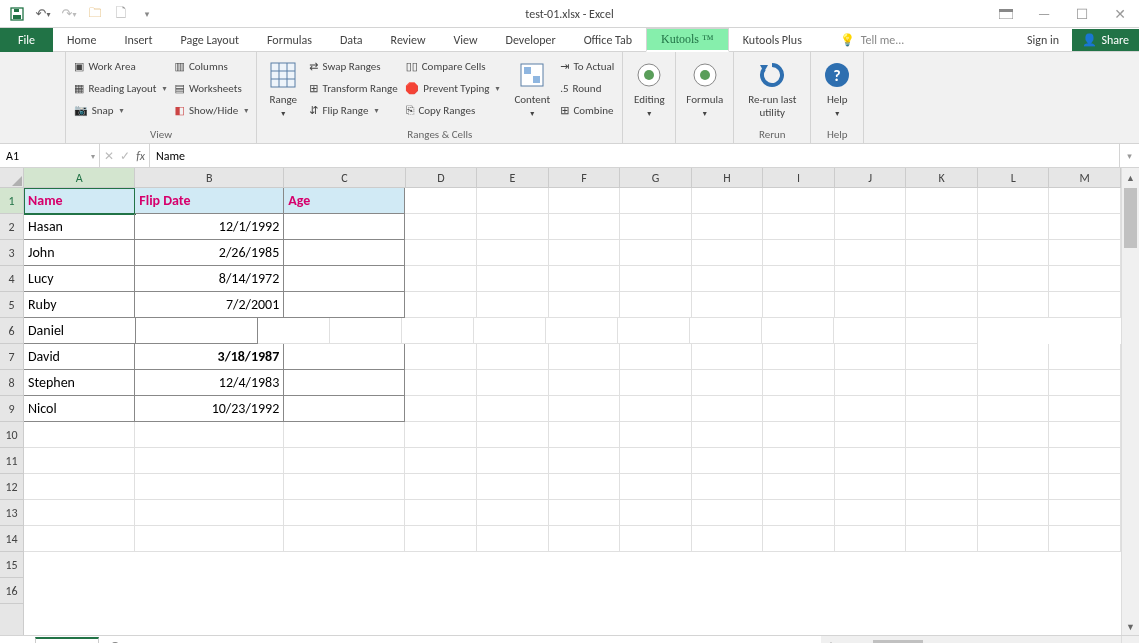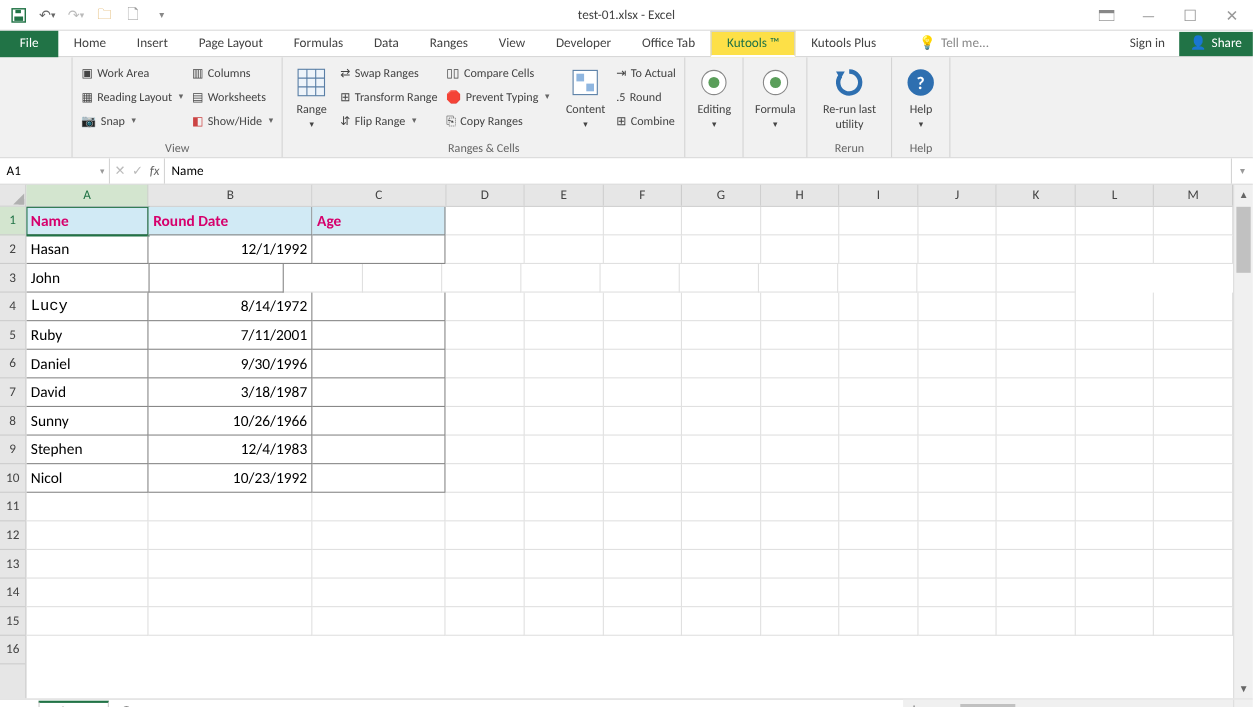--- a/index.html
+++ b/index.html
@@ -12,21 +12,21 @@
 .qa-btn.green svg { fill: #217346; }
 .title-center { position: absolute; left: 50%; transform: translateX(-50%); color: #444; font-size: 12px; }
 .win-ctrls { position: absolute; right: 0; top: 0; display: flex; }
 .win-btn { width: 38px; height: 28px; display: flex; align-items: center; justify-content: center; color: #999; font-size: 14px;}
 .win-btn.close { color: #999; }
 
 
 .menubar { height: 24px; display: flex; align-items: center; background: #fff; border-bottom: 1px solid #d4d4d4; padding-left: 0; }
 .menu-tab { padding: 4px 14px; font-size: 12px; color: #444; height: 24px; display: flex; align-items: center; }
 .menu-tab.file { background: #217346; color: #fff; padding: 4px 18px; }
-.menu-tab.active { border: 1px solid #d4d4d4; border-bottom: 2px solid #fff; background: #fde047; margin-bottom: -1px; color: #217346; }
+.menu-tab.active { border: 1px solid #d4d4d4; border-bottom: 2px solid #fff; background: #86efac; margin-bottom: -1px; color: #217346; font-family: Liberation Serif, serif; }
 .tellme { color: #888; font-size: 12px; padding-left: 25px; display:flex; align-items:center; gap:5px;}
 .signin { position: absolute; right: 80px; color: #444; font-size: 12px; }
 .share-btn { position: absolute; right: 0; background: #217346; color: #fff; padding: 3px 10px; height: 22px; display:flex; align-items:center; gap:4px; font-size:12px;}
 
 
 .ribbon { height: 92px; background: #f1f1f1; border-bottom: 1px solid #d4d4d4; display: flex; }
 .ribbon-group { border-right: 1px solid #d4d4d4; display: flex; flex-direction: column; }
 .ribbon-group-body { flex: 1; display: flex; align-items: flex-start; padding: 3px 4px; }
 .ribbon-group-label { text-align: center; font-size: 11px; color: #666; padding-bottom: 2px; }
 .rbtn-big { display: flex; flex-direction: column; align-items: center; justify-content: center; padding: 4px 6px; gap: 2px; font-size: 11px; color: #444; text-align:center;}
@@ -113,21 +113,21 @@
 </div>
 
 <div class="menubar-wrap">
 <div class="menubar">
   <div class="menu-tab file">File</div>
   <div class="menu-tab">Home</div>
   <div class="menu-tab">Insert</div>
   <div class="menu-tab">Page Layout</div>
   <div class="menu-tab">Formulas</div>
   <div class="menu-tab">Data</div>
-  <div class="menu-tab">Ranges</div>
+  <div class="menu-tab">Review</div>
   <div class="menu-tab">View</div>
   <div class="menu-tab">Developer</div>
   <div class="menu-tab">Office Tab</div>
   <div class="menu-tab active">Kutools ™</div>
   <div class="menu-tab">Kutools Plus</div>
   <div class="tellme">
         <span>💡</span>
         <span>Tell me...</span>
       </div>
   <div class="signin">Sign in</div>
@@ -360,21 +360,21 @@
       <div class="row-h">11</div>
       <div class="row-h">12</div>
       <div class="row-h">13</div>
       <div class="row-h">14</div>
       <div class="row-h">15</div>
       <div class="row-h">16</div>
     </div>
   <div class="cells" id="cells">
       <div class="cell-row">
         <div class="cell header-cell selected" style="width: 112px;">Name</div>
-        <div class="cell header-cell" style="width: 150px;">Round Date</div>
+        <div class="cell header-cell" style="width: 150px;">Flip Date</div>
         <div class="cell header-cell" style="width: 122px;">Age</div>
         <div class="cell" style="width: 72px;"></div>
         <div class="cell" style="width: 72px;"></div>
         <div class="cell" style="width: 72px;"></div>
         <div class="cell" style="width: 72px;"></div>
         <div class="cell" style="width: 72px;"></div>
         <div class="cell" style="width: 72px;"></div>
         <div class="cell" style="width: 72px;"></div>
         <div class="cell" style="width: 72px;"></div>
         <div class="cell" style="width: 72px;"></div>
@@ -390,95 +390,80 @@
         <div class="cell" style="width: 72px;"></div>
         <div class="cell" style="width: 72px;"></div>
         <div class="cell" style="width: 72px;"></div>
         <div class="cell" style="width: 72px;"></div>
         <div class="cell" style="width: 72px;"></div>
         <div class="cell" style="width: 72px;"></div>
         <div class="cell" style="width: 72px;"></div>
       </div>
       <div class="cell-row">
         <div class="cell data-cell" style="width: 112px;">John</div>
-        <div class="cell data-cell" style="width: 122px;"></div>
-        <div class="cell" style="width: 72px;"></div>
-        <div class="cell" style="width: 72px;"></div>
-        <div class="cell" style="width: 72px;"></div>
-        <div class="cell" style="width: 72px;"></div>
-        <div class="cell" style="width: 72px;"></div>
-        <div class="cell" style="width: 72px;"></div>
-        <div class="cell" style="width: 72px;"></div>
-        <div class="cell" style="width: 72px;"></div>
-        <div class="cell" style="width: 72px;"></div>
-        <div class="cell" style="width: 72px;"></div>
-      </div>
-      <div class="cell-row">
-        <div class="cell data-cell" style="width: 112px; font-family: Liberation Mono, monospace;">Lucy</div>
+        <div class="cell data-cell right" style="width: 150px;">2/26/1985</div>
+        <div class="cell data-cell" style="width: 122px;"></div>
+        <div class="cell" style="width: 72px;"></div>
+        <div class="cell" style="width: 72px;"></div>
+        <div class="cell" style="width: 72px;"></div>
+        <div class="cell" style="width: 72px;"></div>
+        <div class="cell" style="width: 72px;"></div>
+        <div class="cell" style="width: 72px;"></div>
+        <div class="cell" style="width: 72px;"></div>
+        <div class="cell" style="width: 72px;"></div>
+        <div class="cell" style="width: 72px;"></div>
+        <div class="cell" style="width: 72px;"></div>
+      </div>
+      <div class="cell-row">
+        <div class="cell data-cell" style="width: 112px;">Lucy</div>
         <div class="cell data-cell right" style="width: 150px;">8/14/1972</div>
         <div class="cell data-cell" style="width: 122px;"></div>
         <div class="cell" style="width: 72px;"></div>
         <div class="cell" style="width: 72px;"></div>
         <div class="cell" style="width: 72px;"></div>
         <div class="cell" style="width: 72px;"></div>
         <div class="cell" style="width: 72px;"></div>
         <div class="cell" style="width: 72px;"></div>
         <div class="cell" style="width: 72px;"></div>
         <div class="cell" style="width: 72px;"></div>
         <div class="cell" style="width: 72px;"></div>
         <div class="cell" style="width: 72px;"></div>
       </div>
       <div class="cell-row">
         <div class="cell data-cell" style="width: 112px;">Ruby</div>
-        <div class="cell data-cell right" style="width: 150px;">7/11/2001</div>
+        <div class="cell data-cell right" style="width: 150px;">7/2/2001</div>
         <div class="cell data-cell" style="width: 122px;"></div>
         <div class="cell" style="width: 72px;"></div>
         <div class="cell" style="width: 72px;"></div>
         <div class="cell" style="width: 72px;"></div>
         <div class="cell" style="width: 72px;"></div>
         <div class="cell" style="width: 72px;"></div>
         <div class="cell" style="width: 72px;"></div>
         <div class="cell" style="width: 72px;"></div>
         <div class="cell" style="width: 72px;"></div>
         <div class="cell" style="width: 72px;"></div>
         <div class="cell" style="width: 72px;"></div>
       </div>
       <div class="cell-row">
         <div class="cell data-cell" style="width: 112px;">Daniel</div>
-        <div class="cell data-cell right" style="width: 150px;">9/30/1996</div>
         <div class="cell data-cell" style="width: 122px;"></div>
         <div class="cell" style="width: 72px;"></div>
         <div class="cell" style="width: 72px;"></div>
         <div class="cell" style="width: 72px;"></div>
         <div class="cell" style="width: 72px;"></div>
         <div class="cell" style="width: 72px;"></div>
         <div class="cell" style="width: 72px;"></div>
         <div class="cell" style="width: 72px;"></div>
         <div class="cell" style="width: 72px;"></div>
         <div class="cell" style="width: 72px;"></div>
         <div class="cell" style="width: 72px;"></div>
       </div>
       <div class="cell-row">
         <div class="cell data-cell" style="width: 112px;">David</div>
-        <div class="cell data-cell right" style="width: 150px;">3/18/1987</div>
-        <div class="cell data-cell" style="width: 122px;"></div>
-        <div class="cell" style="width: 72px;"></div>
-        <div class="cell" style="width: 72px;"></div>
-        <div class="cell" style="width: 72px;"></div>
-        <div class="cell" style="width: 72px;"></div>
-        <div class="cell" style="width: 72px;"></div>
-        <div class="cell" style="width: 72px;"></div>
-        <div class="cell" style="width: 72px;"></div>
-        <div class="cell" style="width: 72px;"></div>
-        <div class="cell" style="width: 72px;"></div>
-        <div class="cell" style="width: 72px;"></div>
-      </div>
-      <div class="cell-row">
-        <div class="cell data-cell" style="width: 112px;">Sunny</div>
-        <div class="cell data-cell right" style="width: 150px;">10/26/1966</div>
+        <div class="cell data-cell right" style="width: 150px; font-weight: bold;">3/18/1987</div>
         <div class="cell data-cell" style="width: 122px;"></div>
         <div class="cell" style="width: 72px;"></div>
         <div class="cell" style="width: 72px;"></div>
         <div class="cell" style="width: 72px;"></div>
         <div class="cell" style="width: 72px;"></div>
         <div class="cell" style="width: 72px;"></div>
         <div class="cell" style="width: 72px;"></div>
         <div class="cell" style="width: 72px;"></div>
         <div class="cell" style="width: 72px;"></div>
         <div class="cell" style="width: 72px;"></div>

